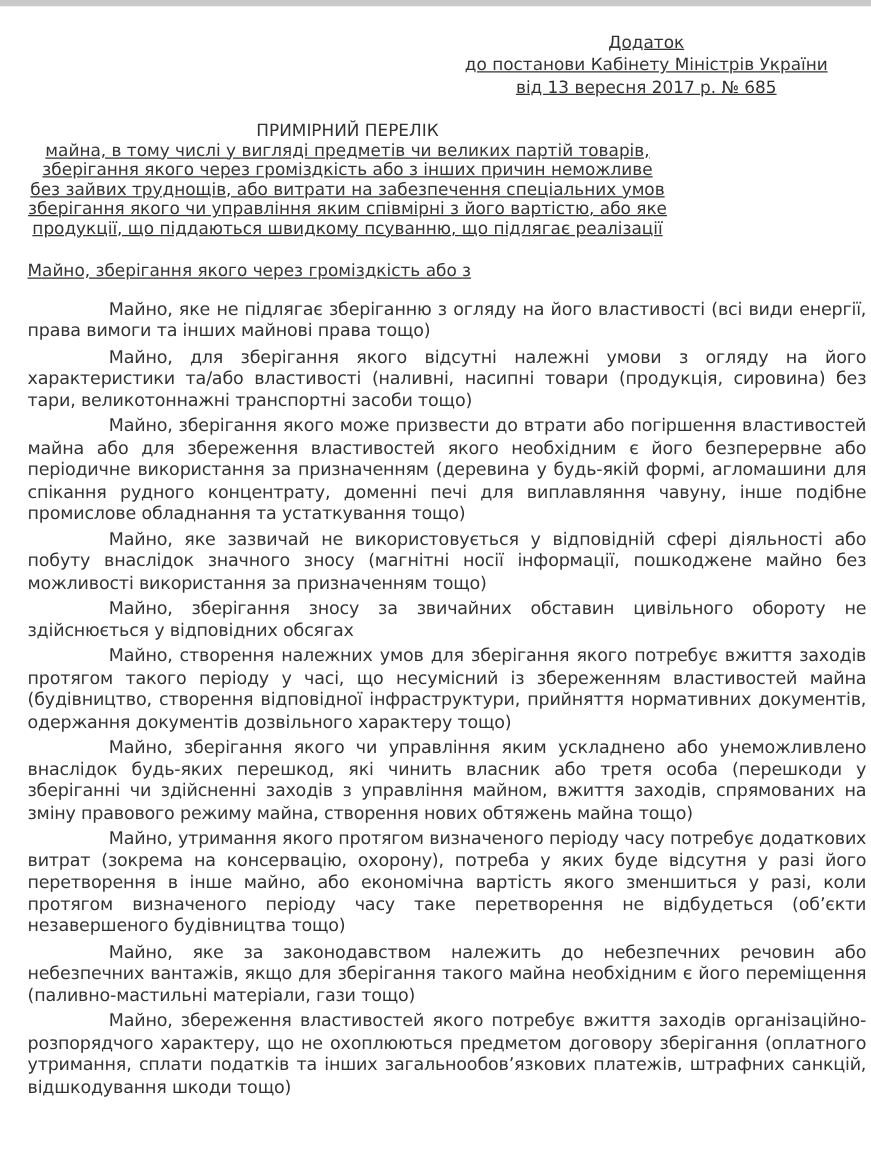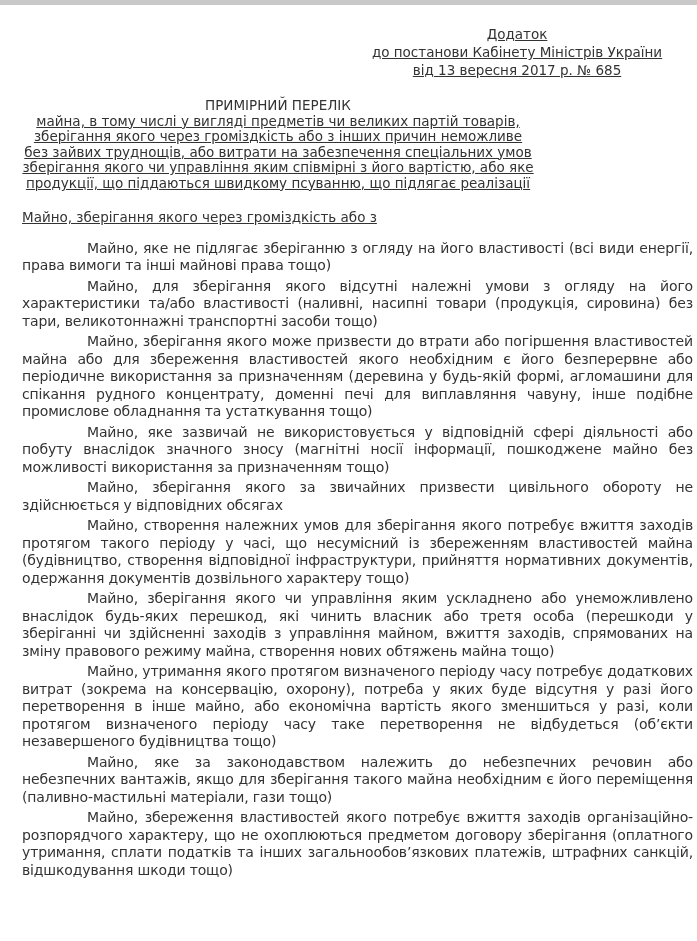--- a/index.html
+++ b/index.html
@@ -87,25 +87,25 @@
         <span class="line">зберігання якого чи управління яким співмірні з його вартістю, або яке</span>
         <span class="line">продукції, що піддаються швидкому псуванню, що підлягає реалізації</span>
       </div>
   </div>
 
   <div class="section-heading">
       <span class="line">Майно, зберігання якого через громіздкість або з</span>
     </div>
 
   <div class="doc-body">
-      <p class="para">Майно, яке не підлягає зберіганню з огляду на його властивості (всі види енергії, права вимоги та інші майнові права тощо)</p>
+      <p class="para">Майно, яке не підлягає зберіганню з огляду на його властивості (всі види енергії, права вимоги та інших майнові права тощо)</p>
       <p class="para">Майно, для зберігання якого відсутні належні умови з огляду на його характеристики та/або властивості (наливні, насипні товари (продукція, сировина) без тари, великотоннажні транспортні засоби тощо)</p>
       <p class="para">Майно, зберігання якого може призвести до втрати або погіршення властивостей майна або для збереження властивостей якого необхідним є його безперервне або періодичне використання за призначенням (деревина у будь-якій формі, агломашини для спікання рудного концентрату, доменні печі для виплавляння чавуну, інше подібне промислове обладнання та устаткування тощо)</p>
       <p class="para">Майно, яке зазвичай не використовується у відповідній сфері діяльності або побуту внаслідок значного зносу (магнітні носії інформації, пошкоджене майно без можливості використання за призначенням тощо)</p>
-      <p class="para">Майно, зберігання якого за звичайних призвести цивільного обороту не здійснюється у відповідних обсягах</p>
+      <p class="para">Майно, зберігання зносу за звичайних обставин цивільного обороту не здійснюється у відповідних обсягах</p>
       <p class="para">Майно, створення належних умов для зберігання якого потребує вжиття заходів протягом такого періоду у часі, що несумісний із збереженням властивостей майна (будівництво, створення відповідної інфраструктури, прийняття нормативних документів, одержання документів дозвільного характеру тощо)</p>
       <p class="para">Майно, зберігання якого чи управління яким ускладнено або унеможливлено внаслідок будь-яких перешкод, які чинить власник або третя особа (перешкоди у зберіганні чи здійсненні заходів з управління майном, вжиття заходів, спрямованих на зміну правового режиму майна, створення нових обтяжень майна тощо)</p>
       <p class="para">Майно, утримання якого протягом визначеного періоду часу потребує додаткових витрат (зокрема на консервацію, охорону), потреба у яких буде відсутня у разі його перетворення в інше майно, або економічна вартість якого зменшиться у разі, коли протягом визначеного періоду часу таке перетворення не відбудеться (об’єкти незавершеного будівництва тощо)</p>
       <p class="para">Майно, яке за законодавством належить до небезпечних речовин або небезпечних вантажів, якщо для зберігання такого майна необхідним є його переміщення (паливно-мастильні матеріали, гази тощо)</p>
       <p class="para">Майно, збереження властивостей якого потребує вжиття заходів організаційно-розпорядчого характеру, що не охоплюються предметом договору зберігання (оплатного утримання, сплати податків та інших загальнообов’язкових платежів, штрафних санкцій, відшкодування шкоди тощо)</p>
     </div>
 
 </div>
 
 </body></html>

